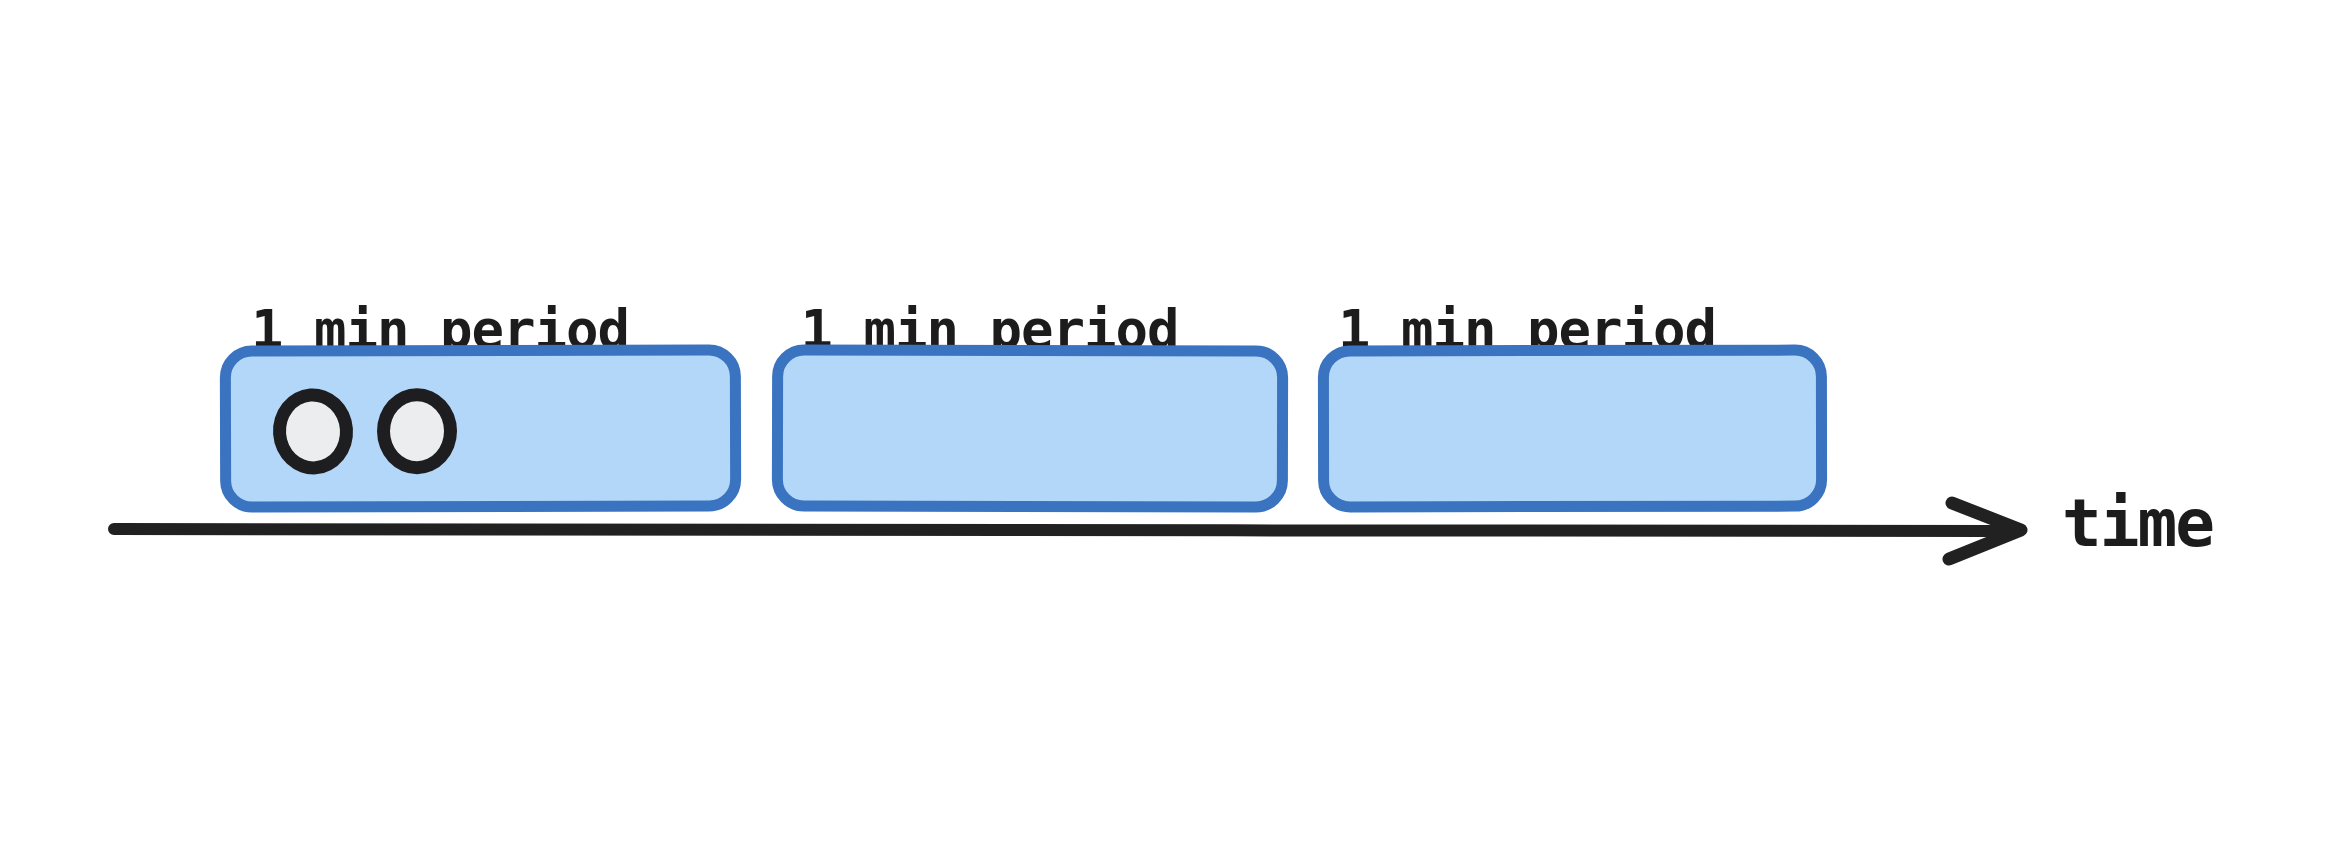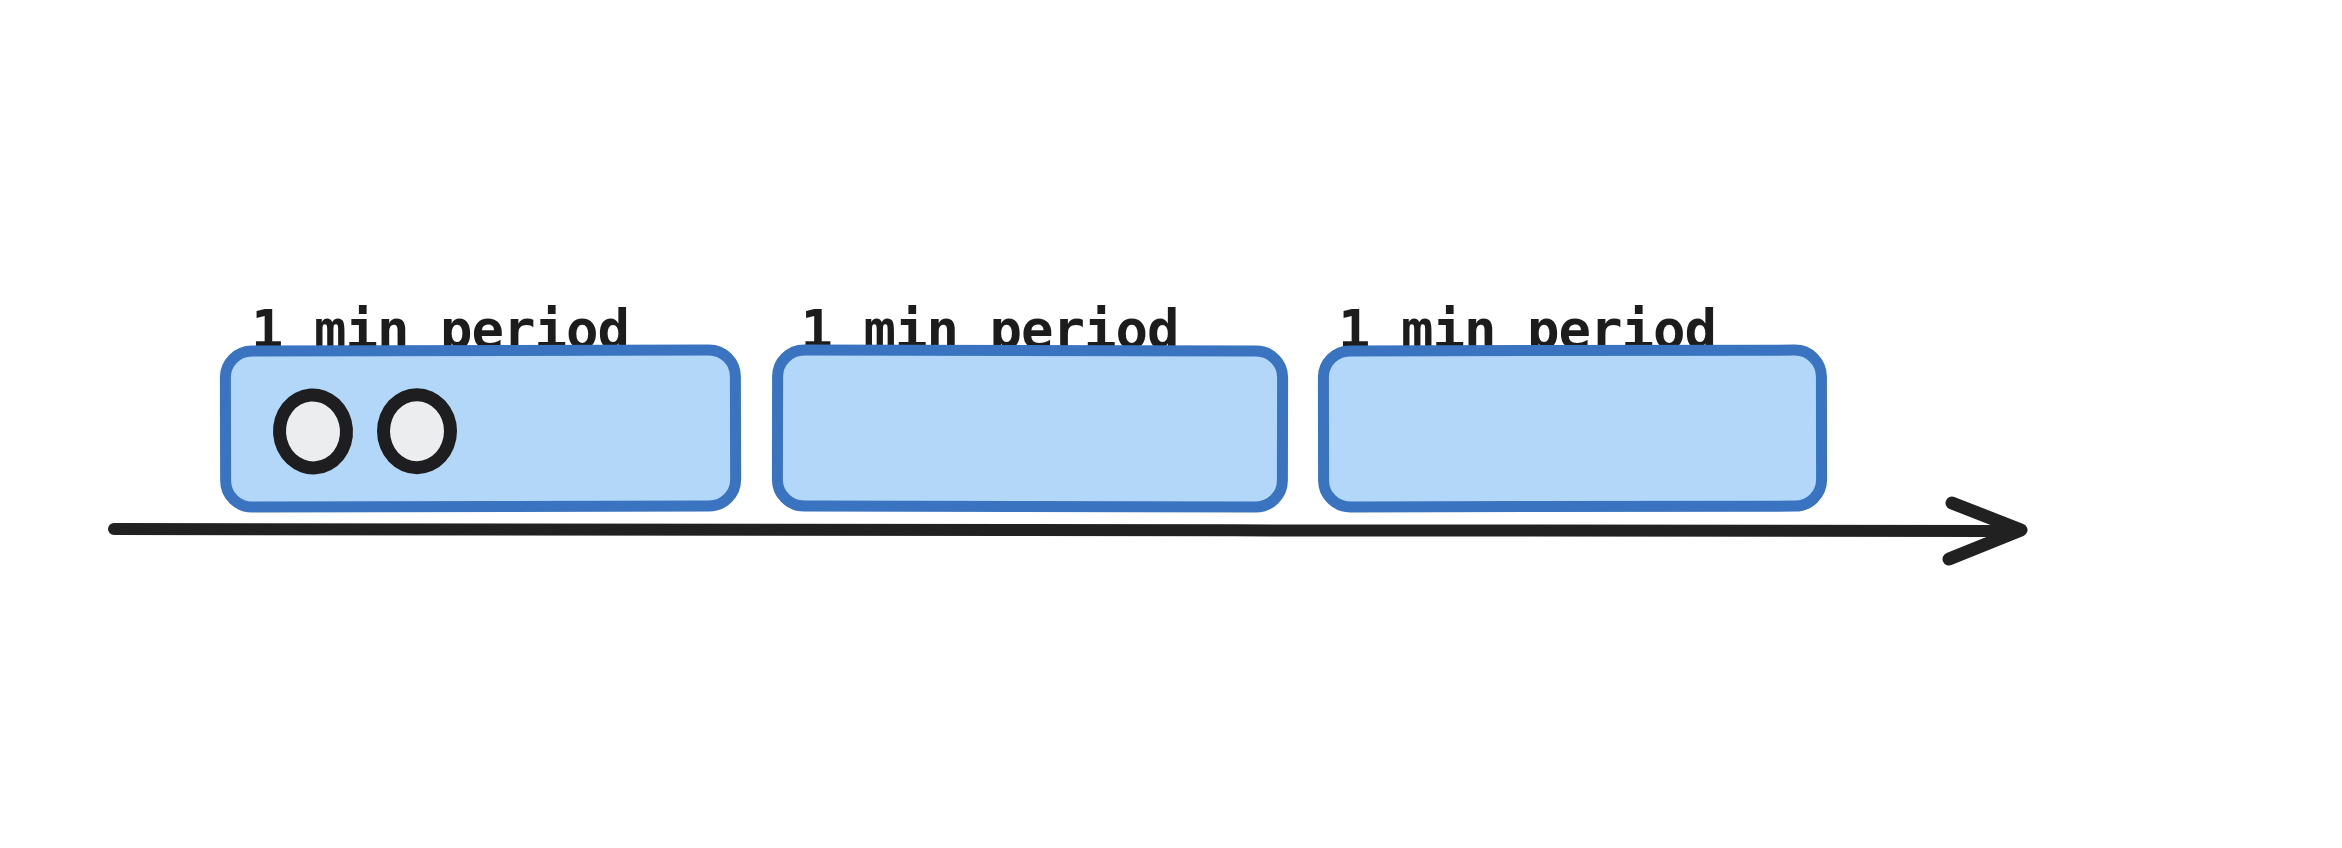--- a/index.html
+++ b/index.html
@@ -109,14 +109,15 @@
       </div>
   </div>
   <div class="period-box b2"></div>
   <div class="period-box b3"></div>
 
   <svg id="axis-svg" viewBox="0 0 2342 848" xmlns="http://www.w3.org/2000/svg">
     <path d="M 114 529 C 600 526, 1400 533, 1998 531" fill="none" stroke="#212121" stroke-width="12" stroke-linecap="round"></path>
     <path d="M 1952 503 L 2021 530 L 1949 559" fill="none" stroke="#212121" stroke-width="13" stroke-linecap="round" stroke-linejoin="round"></path>
   </svg>
 
+  <div class="axis-label">time</div>
 
 </div>
 
 </body></html>

